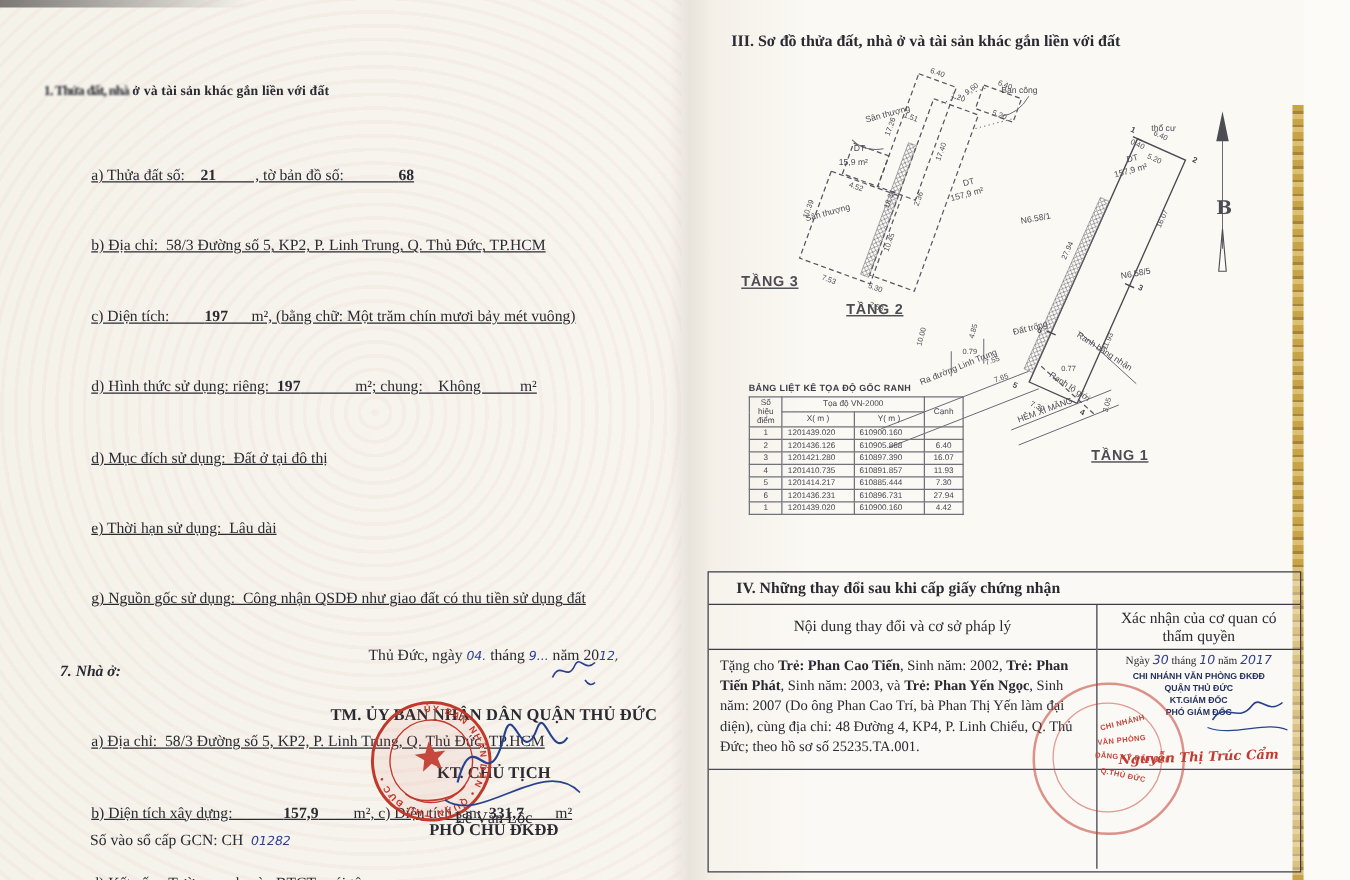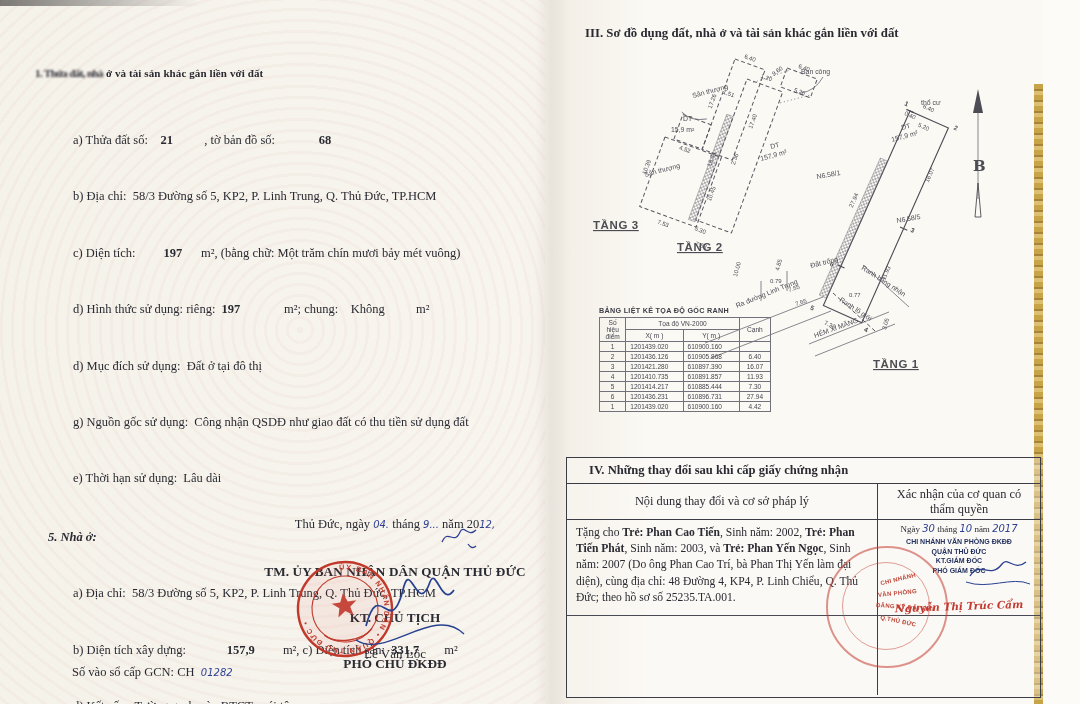--- a/index.html
+++ b/index.html
@@ -13,21 +13,21 @@
   .gold-edge{position:absolute;left:1034px;top:84px;width:9px;height:620px;
              background:repeating-linear-gradient(to bottom,#c8a449 0 5px,#a8833a 5px 7px,#dcbf70 7px 11px);}
   .right-white{position:absolute;left:1043px;top:0;width:37px;height:704px;background:#fcfbf8;}
 
   
   .lp{position:absolute;left:0;top:0;width:545px;height:704px;
       background:repeating-radial-gradient(circle at 300px 330px,rgba(205,128,122,.055) 0 3px,rgba(205,128,122,0) 3px 11px);}
   .lp-text{position:absolute;left:35px;top:26px;width:510px;font-size:12.5px;line-height:18.8px;white-space:pre-wrap;}
   .lp-header{font-weight:bold;font-size:11px;margin-bottom:11px;letter-spacing:.1px;}
   .sg-smudge{filter:blur(.8px);letter-spacing:-.6px;}
-  .indent1{margin-left:38px;}
+  .indent1{margin-left:38px;text-decoration:underline;}
   .indent0{margin-left:13px;}
   .mt{margin-top:2px;}
   .sg-b{font-weight:bold;}
   .sg-bi{font-weight:bold;font-style:italic;}
   .sg-hw{color:#2c3f90;font-family:"DejaVu Sans",sans-serif;font-style:italic;font-size:10px;}
   .sign-block{position:absolute;left:222px;top:487px;width:346px;text-align:center;font-size:12.5px;white-space:pre-wrap;}
   .sign-org{font-weight:bold;font-size:13.2px;margin-top:2px;letter-spacing:.1px;}
   .sign-sub{font-weight:bold;font-size:13.2px;}
   .signer-name{position:absolute;left:330px;top:646px;width:130px;text-align:center;font-size:13px;}
   .book-no{position:absolute;left:72px;top:665px;font-size:12.5px;white-space:pre-wrap;}
@@ -87,23 +87,23 @@
   <div class="right-white"></div>
 
   <div class="lp">
     <div class="lp-text">
       <div class="lp-header"><span class="sg-smudge">1. Thửa đất, nhà</span><span> ở và tài sản khác gắn liền với đất</span></div>
       <div class="indent1"><span>a) Thửa đất số:    </span><span class="sg-b">21</span><span>          , tờ bản đồ số:              </span><span class="sg-b">68</span></div>
       <div class="indent1"><span>b) Địa chỉ:  58/3 Đường số 5, KP2, P. Linh Trung, Q. Thủ Đức, TP.HCM</span></div>
       <div class="indent1"><span>c) Diện tích:         </span><span class="sg-b">197</span><span>      m², (bằng chữ: Một trăm chín mươi bảy mét vuông)</span></div>
       <div class="indent1"><span>d) Hình thức sử dụng: riêng:  </span><span class="sg-b">197</span><span>              m²; chung:    Không          m²</span></div>
       <div class="indent1"><span>d) Mục đích sử dụng:  Đất ở tại đô thị</span></div>
+      <div class="indent1"><span>e) Thời hạn sử dụng:  Lâu dài</span></div>
       <div class="indent1"><span>g) Nguồn gốc sử dụng:  Công nhận QSDĐ như giao đất có thu tiền sử dụng đất</span></div>
-      <div class="indent1"><span>e) Thời hạn sử dụng:  Lâu dài</span></div>
-      <div class="indent0 mt"><span class="sg-bi">5. Nhà ở:</span></div>
+      <div class="indent0 mt"><span class="sg-bi">7. Nhà ở:</span></div>
       <div class="indent1"><span>a) Địa chỉ:  58/3 Đường số 5, KP2, P. Linh Trung, Q. Thủ Đức, TP.HCM</span></div>
       <div class="indent1"><span>b) Diện tích xây dựng:             </span><span class="sg-b">157,9</span><span>         m², c) Diện tích sàn:  </span><span class="sg-b">331,7</span><span>        m²</span></div>
       <div class="indent1"><span>d) Kết cấu:  Tường gạch, sàn BTCT, mái tôn</span></div>
       
       
       
       
       
       
       
@@ -142,21 +142,21 @@
     <svg class="sig-svg" width="140" height="102">
       <path d="M28,70 C42,18 52,88 66,30 C73,6 80,60 92,26 C98,10 104,52 116,34" fill="none" stroke="#27418f" stroke-width="1.7"></path>
       <path d="M18,84 C48,104 96,48 126,78" fill="none" stroke="#27418f" stroke-width="1.4"></path>
     </svg>
 
     <div class="signer-name">Lê Văn Lộc</div>
     <div class="book-no"><span>Số vào sổ cấp GCN: CH  </span><span class="sg-hw">01282</span></div>
   </div>
 
   <div class="rp">
-    <div class="rp-title">III. Sơ đồ dụng đất, nhà ở và tài sản khác gắn liền với đất</div>
+    <div class="rp-title">III. Sơ đồ thửa đất, nhà ở và tài sản khác gắn liền với đất</div>
 
     <svg class="plans" width="475" height="408">
       <defs>
         <pattern id="xh" width="4" height="4" patternUnits="userSpaceOnUse">
           <path d="M0,4 L4,0 M0,0 L4,4" stroke="#5a5a64" stroke-width=".5"></path>
         </pattern>
       </defs>
 
       <g id="g-t3a" transform="translate(170,14) rotate(20)">
         <rect x="0" y="0" width="32" height="96" class="dash"></rect>

